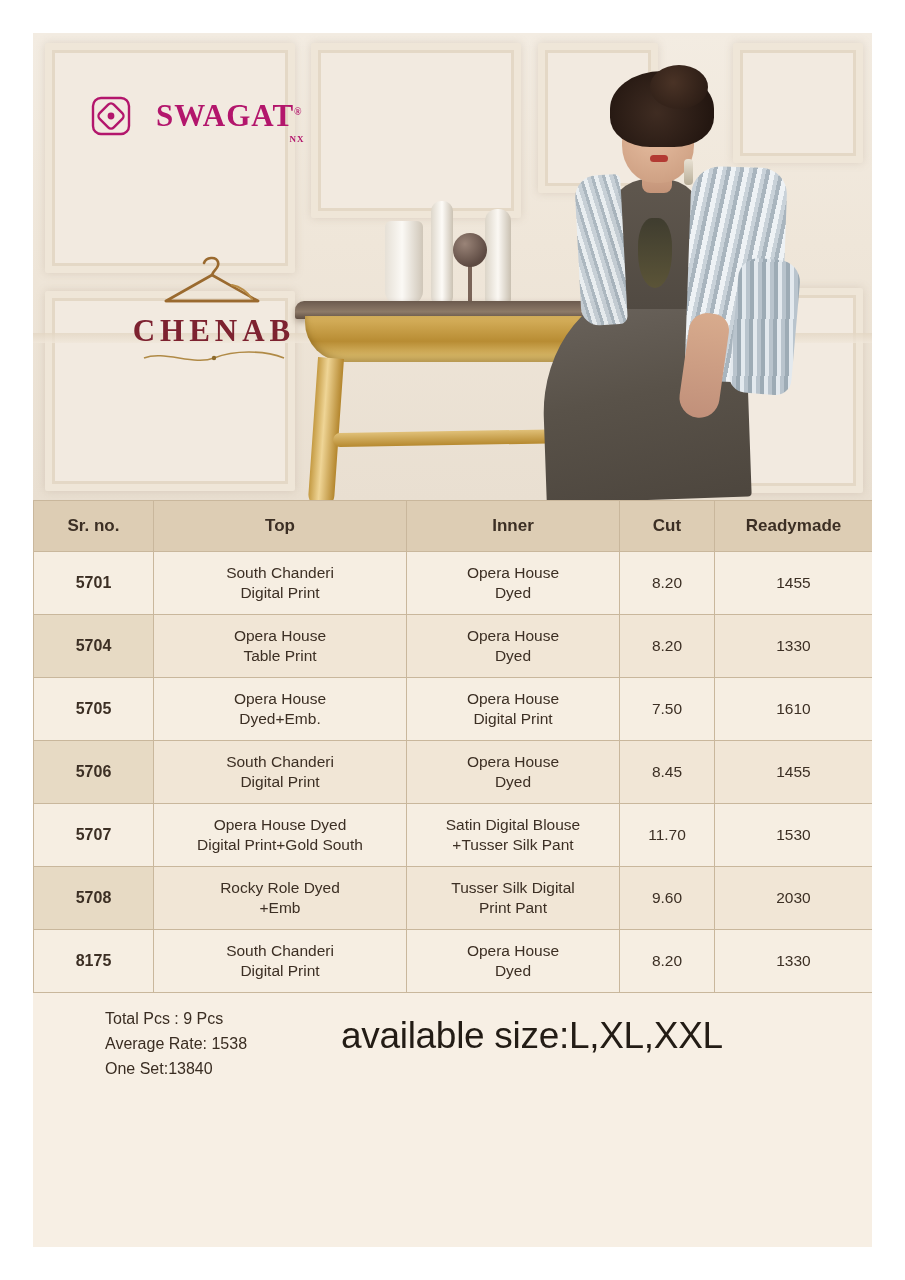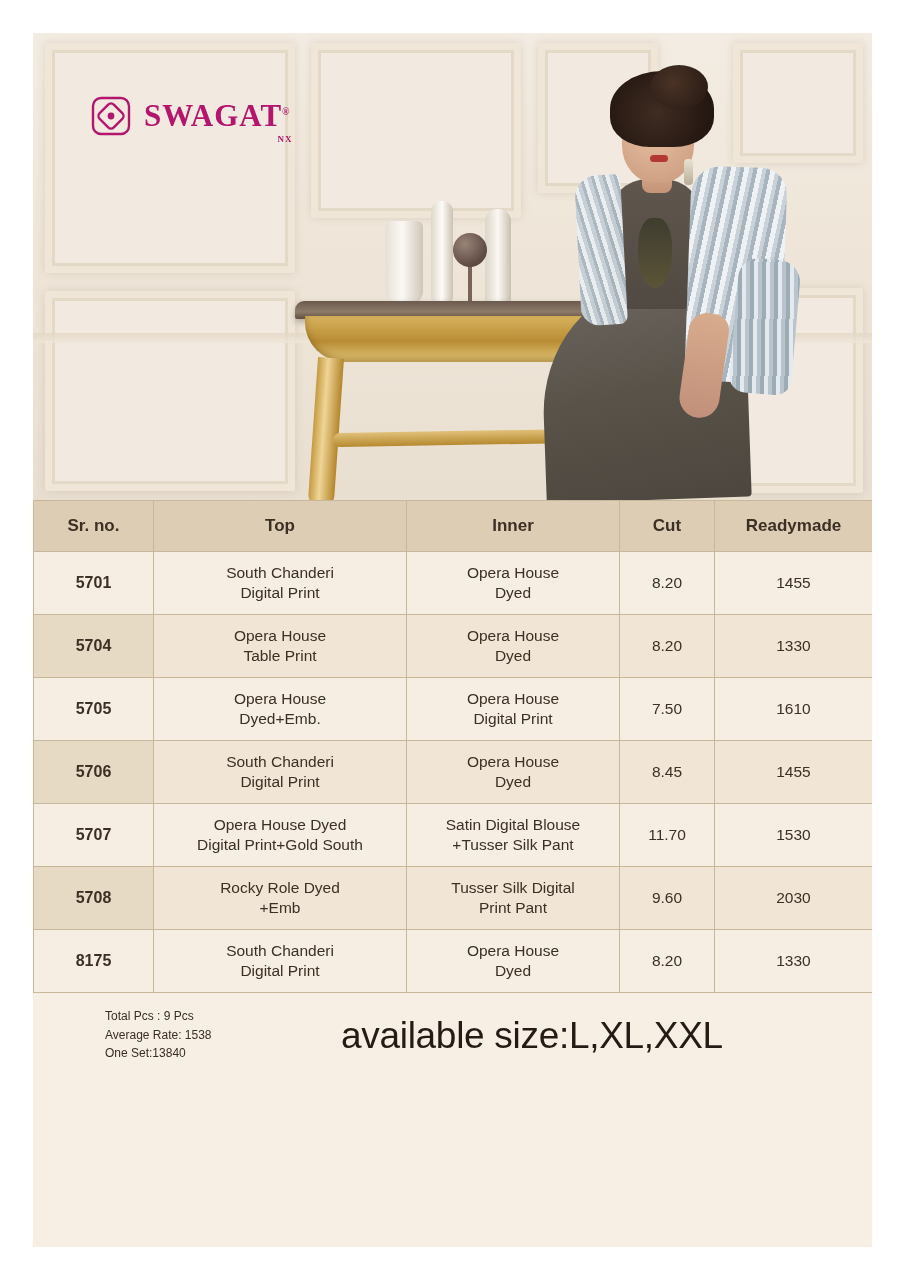--- a/index.html
+++ b/index.html
@@ -174,21 +174,21 @@
     background: linear-gradient(180deg,#e9e2d4,#b8ad97);
     border-radius: 4px;
   }
   .lips {
     position: absolute; left: 112px; top: 92px; width: 18px; height: 7px;
     background: #b33a33; border-radius: 6px;
   }
   
   .logo {
     position: absolute; left: 55px; top: 48px; width: 250px; height: 70px;
-    display: flex; align-items: center; gap: 10px;
+    display: flex; align-items: center; gap: 22px;
   }
   .logo-mark { width: 46px; height: 46px; }
   .logo-text {
     font-family: "Liberation Serif", serif;
     font-size: 31px; letter-spacing: 1px; font-weight: 700;
     color: #b3166c;
     position: relative;
   }
   .logo-text .reg {
     font-size: 10px; vertical-align: super; color: #b3166c;
@@ -241,21 +241,21 @@
   .cell-line { display: block; white-space: nowrap; }
   
   .footer {
     position: relative;
     height: 145px;
     background: #f7efe4;
     padding: 12px 0 0 0;
   }
   .totals {
     position: absolute; left: 72px; top: 14px;
-    font-size: 12px; color: #3a2d22; line-height: 1.55;
+    font-size: 16px; color: #3a2d22; line-height: 1.55;
   }
   .avail {
     position: absolute; left: 308px; top: 22px;
     font-family: "Liberation Sans", sans-serif;
     font-size: 37px; color: #231c15; letter-spacing: -0.3px; text-align: center;
   }
 </style>
 </head>
 <body>
 
@@ -306,20 +306,37 @@
             <rect x="13" y="13" width="20" height="20" rx="4" fill="none" stroke="#b3166c" stroke-width="2.4" transform="rotate(45 23 23)"></rect>
             <circle cx="23" cy="23" r="3.4" fill="#b3166c"></circle>
           </svg>
         </span>
         <span class="logo-text">
           <span>SWAGAT</span><span class="reg">®</span>
           <span class="logo-sub">NX</span>
         </span>
       </div>
 
+      <div class="brand">
+        <span class="hanger">
+          <svg viewBox="0 0 132 62" width="132" height="62" aria-hidden="true">
+            <path d="M56 8c2-6 12-7 14-1 2 6-5 8-6 13" fill="none" stroke="#9a6a2f" stroke-width="2.6" stroke-linecap="round"></path>
+            <path d="M64 20 18 46h92L64 20z" fill="none" stroke="#9a6a2f" stroke-width="2.6" stroke-linejoin="round"></path>
+            <path d="M18 46h92" stroke="#9a6a2f" stroke-width="2.6" stroke-linecap="round"></path>
+            <path d="M84 30c10 2 16 8 20 14" fill="none" stroke="#b98c46" stroke-width="2" stroke-linecap="round"></path>
+          </svg>
+        </span>
+        <div class="brand-name">CHENAB</div>
+        <div class="brand-flourish">
+          <svg viewBox="0 0 180 14" width="180" height="14" aria-hidden="true">
+            <path d="M20 7c20-8 50 8 70 0s50-8 70 0" fill="none" stroke="#b08a46" stroke-width="1.6"></path>
+            <circle cx="90" cy="7" r="2.2" fill="#8d6a2c"></circle>
+          </svg>
+        </div>
+      </div>
     </div>
 
     <table class="tbl">
       <colgroup>
         <col class="c1">
           <col class="c2">
           <col class="c3">
           <col class="c4">
           <col class="c5">
       </colgroup>

